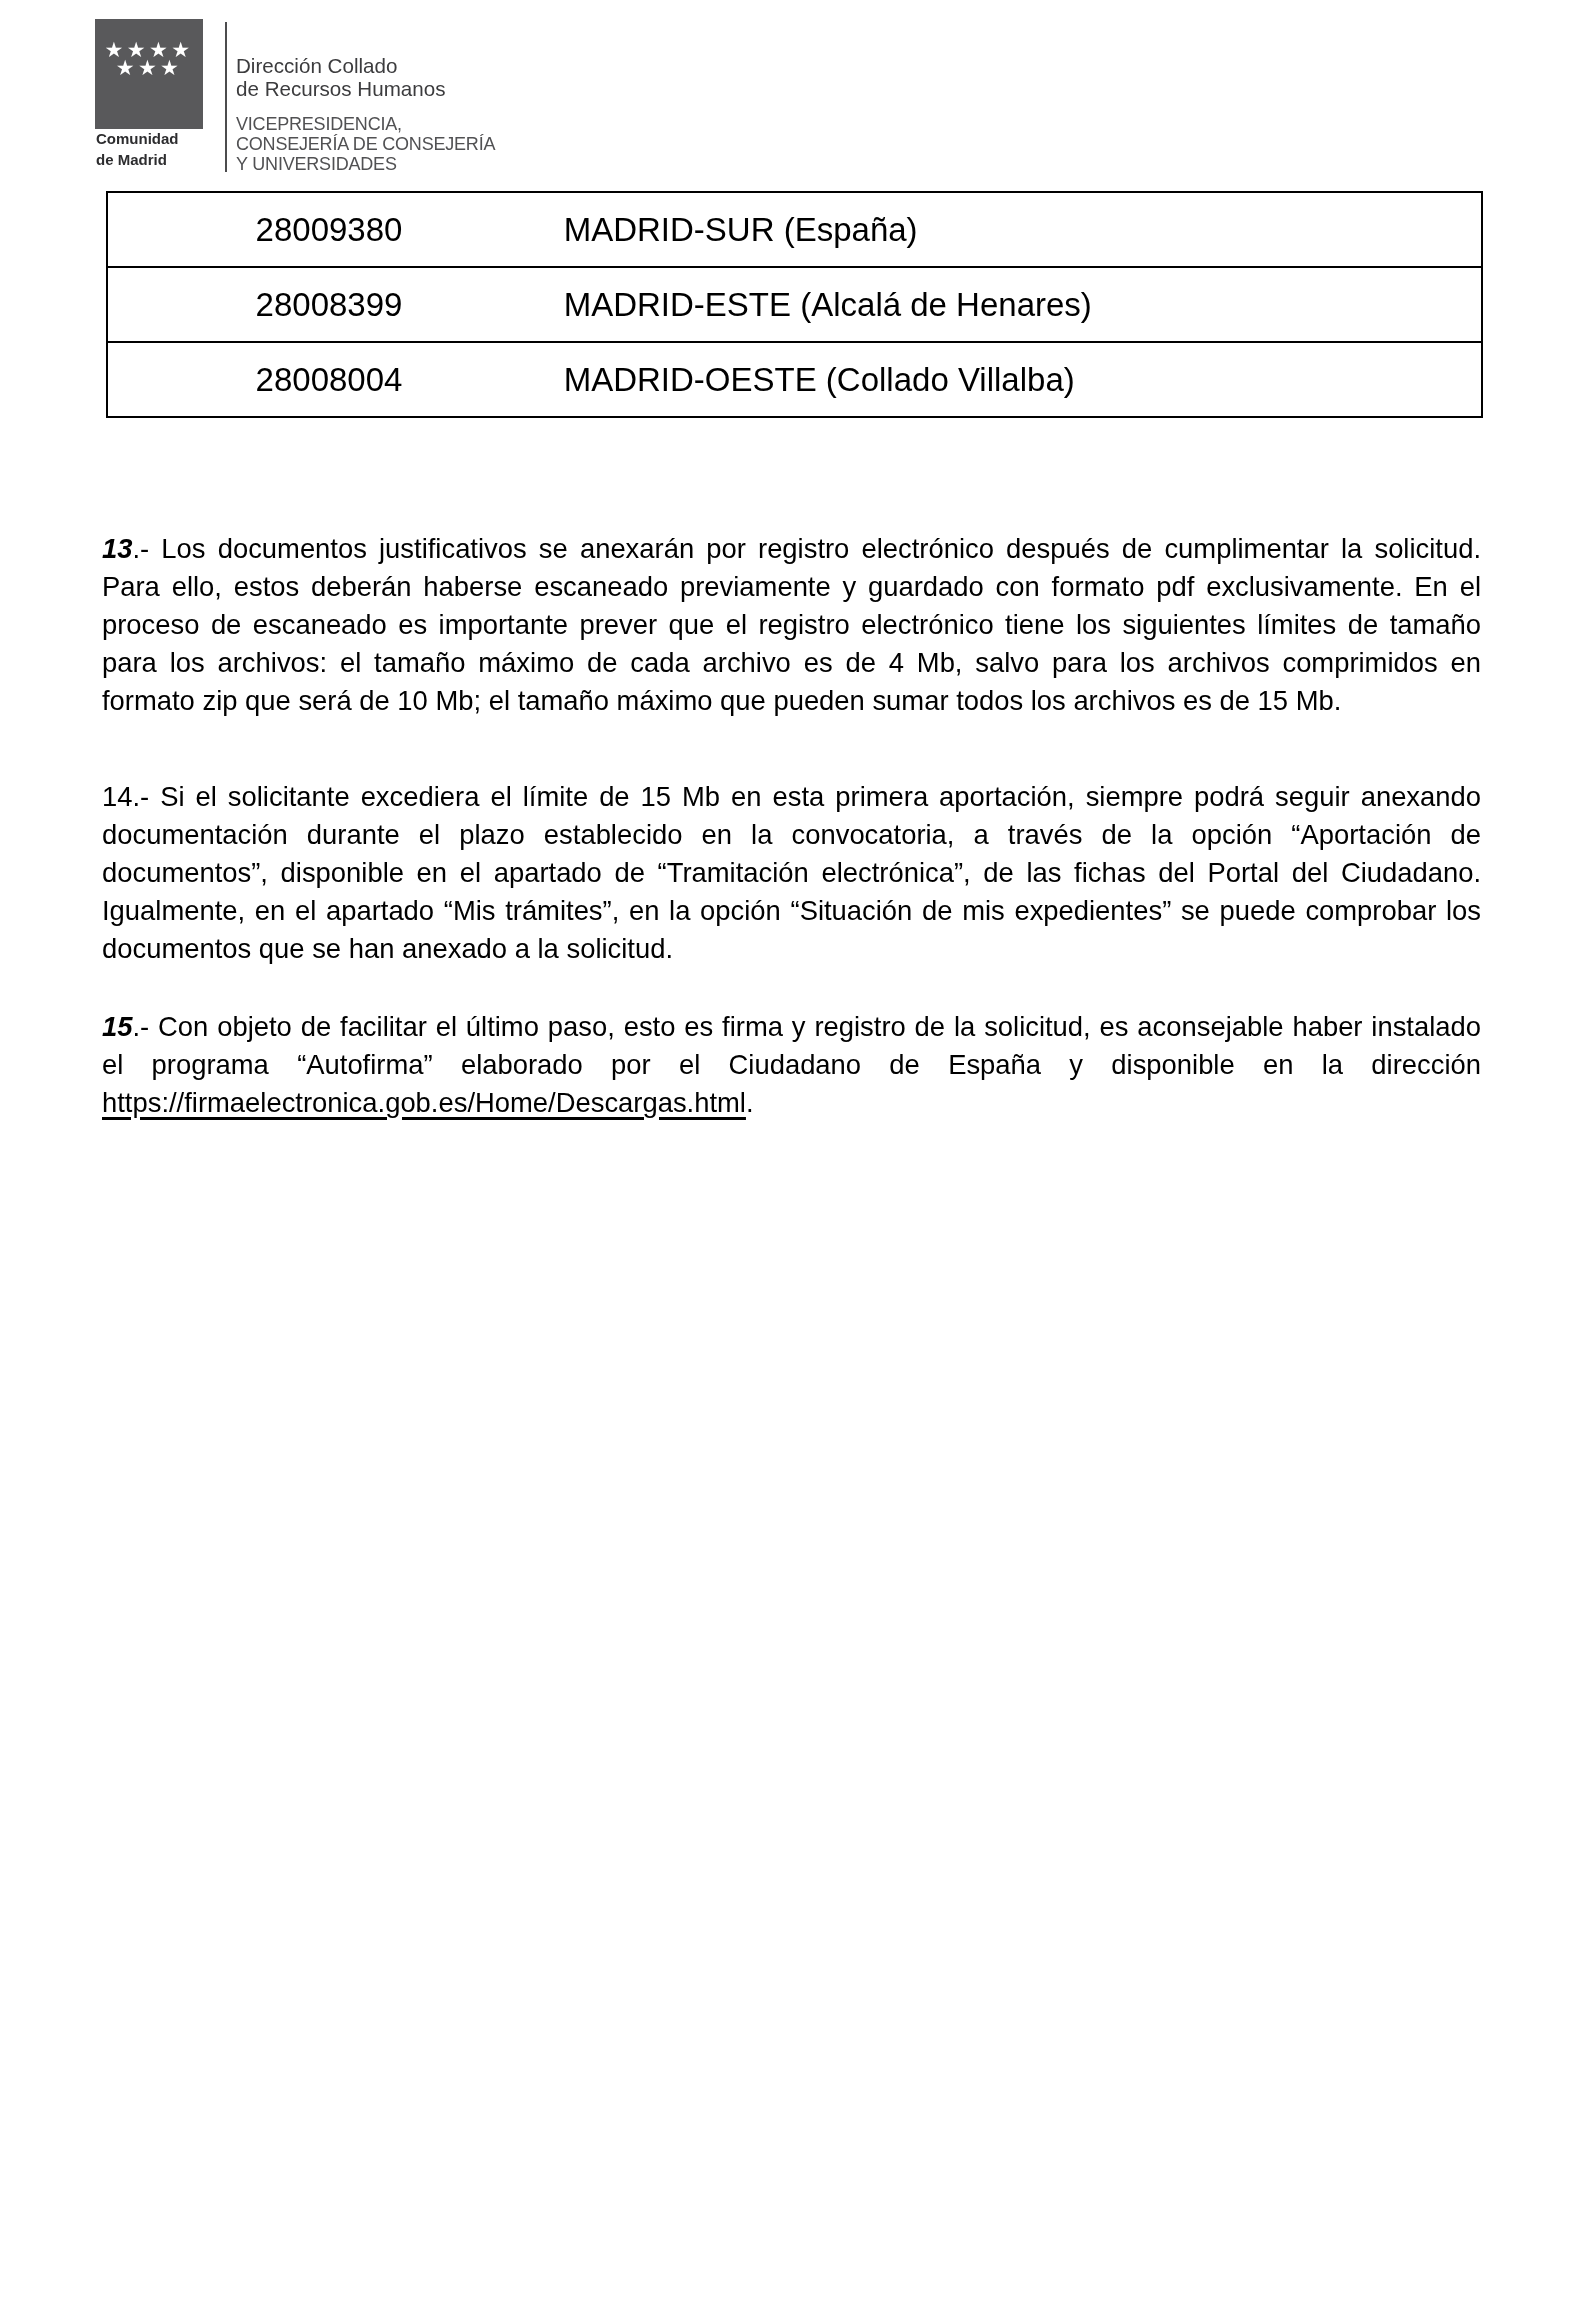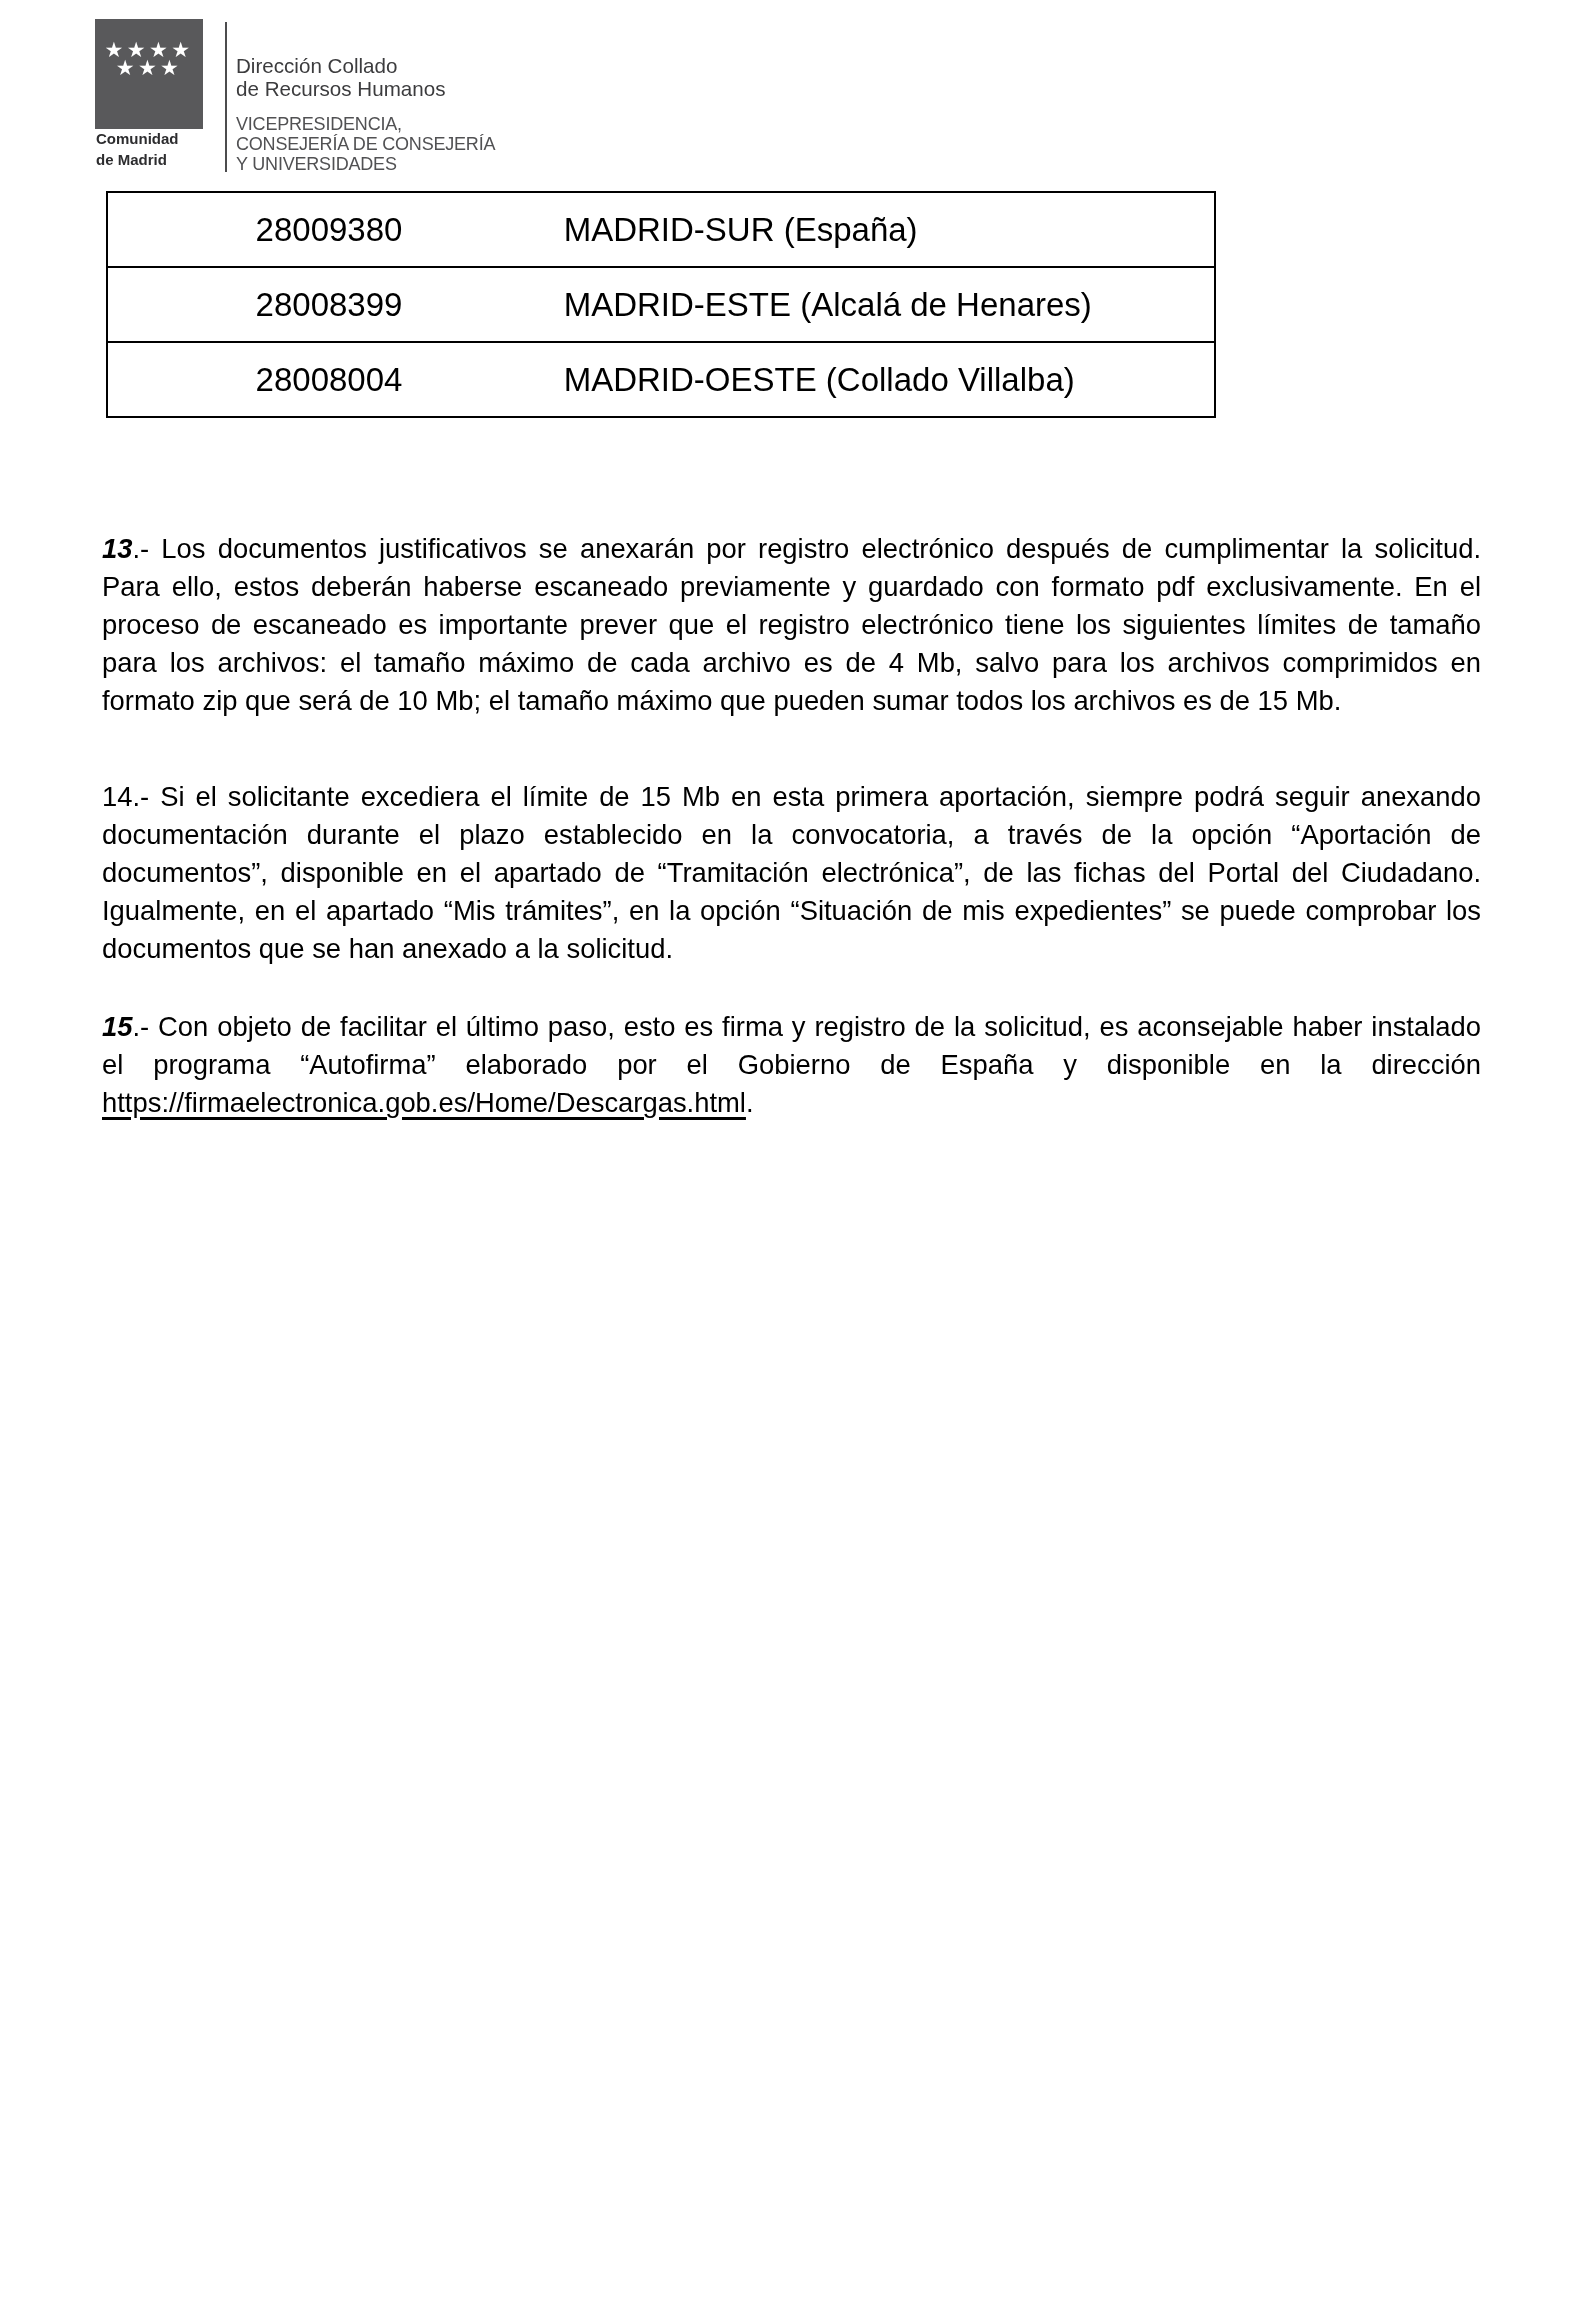--- a/index.html
+++ b/index.html
@@ -40,21 +40,21 @@
   }
   .dept-block {
     position:absolute; left:236px; top:114px;
     font-size:18px; line-height:20px; color:#515153;
     letter-spacing:-0.2px; white-space:nowrap;
   }
 
   
   .centers-table {
     position:absolute; left:106px; top:191px;
-    width:1110px; height:224px;
+    width:1377px; height:224px;
     border-collapse:collapse; table-layout:fixed;
     font-size:33px;
   }
   .centers-table { border:2.7px solid #000; }
   .centers-table td {
     border-top:2.1px solid #000; border-bottom:2.1px solid #000;
     padding:0; vertical-align:middle; height:73px;
   }
   .centers-table td.code { width:442px; text-align:center; }
   .centers-table td.name { text-align:left; padding-left:13.7px; }
@@ -118,17 +118,17 @@
       <td class="name">MADRID-OESTE (Collado Villalba)</td>
     </tr>
   </tbody>
     </table>
 
   <div class="text-block">
     <p class="p13"><span class="num bold">13</span><span>.- </span><span>Los documentos justificativos se anexarán por registro electrónico después de cumplimentar la solicitud. Para ello, estos deberán haberse escaneado previamente y guardado con formato pdf exclusivamente. En el proceso de escaneado es importante prever que el registro electrónico tiene los siguientes límites de tamaño para los archivos: el tamaño máximo de cada archivo es de 4 Mb, salvo para los archivos comprimidos en formato zip que será de 10 Mb; el tamaño máximo que pueden sumar todos los archivos es de 15 Mb.</span></p>
 
     <p class="p14"><span class="num">14</span><span>.- </span><span>Si el solicitante excediera el límite de 15 Mb en esta primera aportación, siempre podrá seguir anexando documentación durante el plazo establecido en la convocatoria, a través de la opción “Aportación de documentos”, disponible en el apartado de “Tramitación electrónica”, de las fichas del Portal del Ciudadano. Igualmente, en el apartado “Mis trámites”, en la opción “Situación de mis expedientes” se puede comprobar los documentos que se han anexado a la solicitud.</span></p>
 
-    <p class="p15"><span class="num bold">15</span><span>.- </span><span>Con objeto de facilitar el último paso, esto es firma y registro de la solicitud, es aconsejable haber instalado el programa “Autofirma” elaborado por el Gobierno de España y disponible en la dirección </span><a class="doc-link" href="#">https://firmaelectronica.gob.es/Home/Descargas.html</a><span>.</span></p>
+    <p class="p15"><span class="num bold">15</span><span>.- </span><span>Con objeto de facilitar el último paso, esto es firma y registro de la solicitud, es aconsejable haber instalado el programa “Autofirma” elaborado por el Ciudadano de España y disponible en la dirección </span><a class="doc-link" href="#">https://firmaelectronica.gob.es/Home/Descargas.html</a><span>.</span></p>
   </div>
 
 </div>
 
 
 </body></html>

